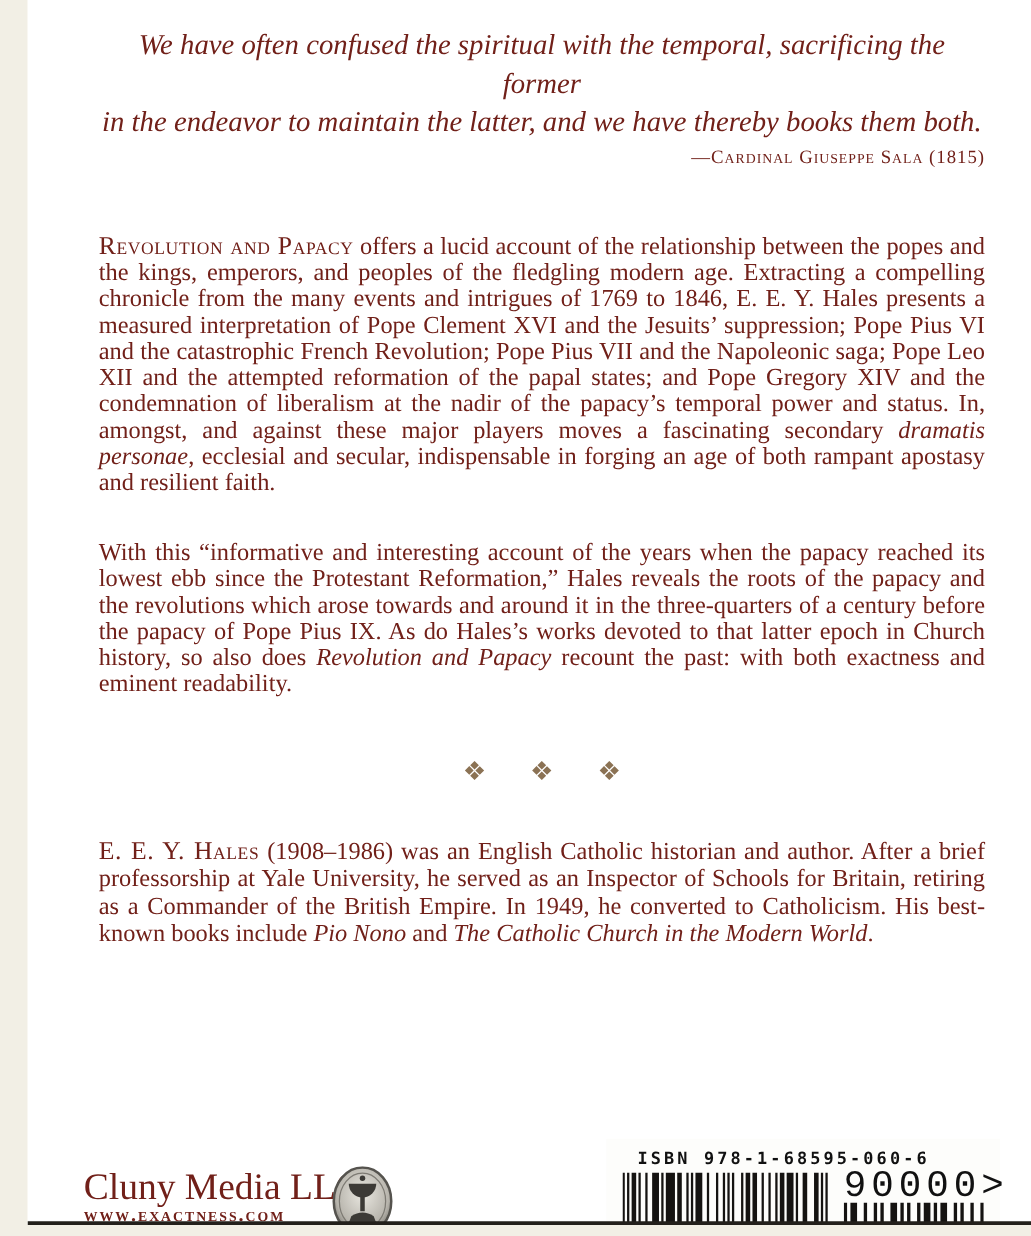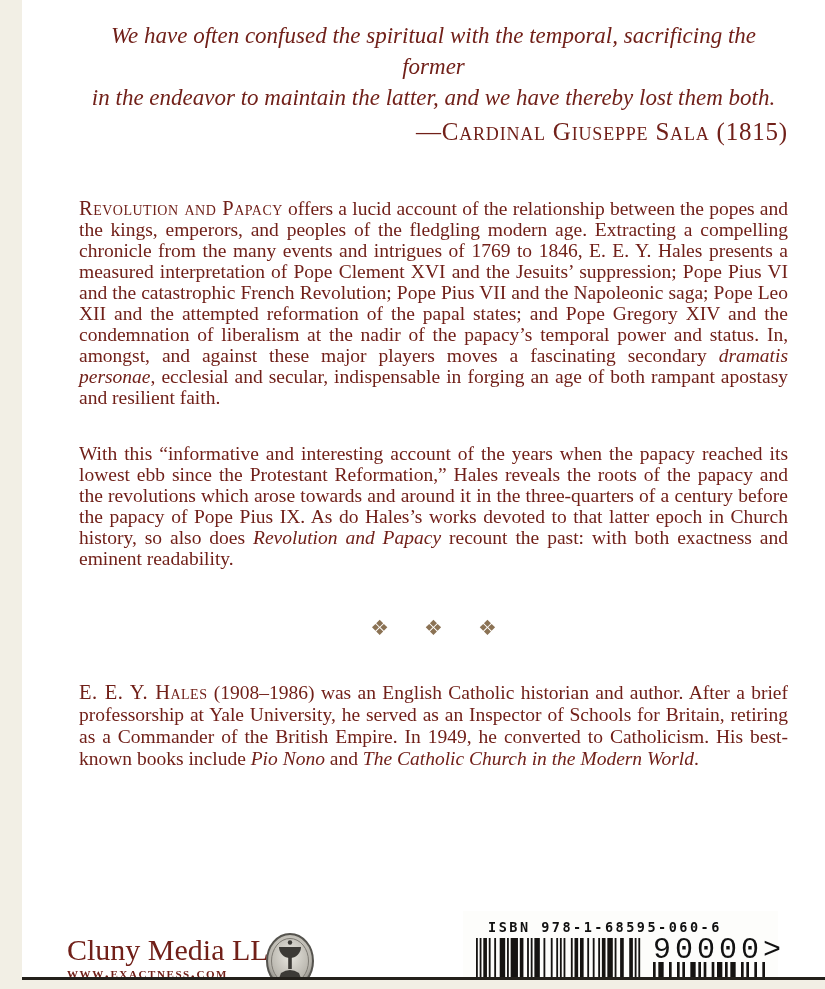--- a/index.html
+++ b/index.html
@@ -38,21 +38,21 @@
   .epigraph-line {
     font-style: italic;
     font-size: 23px;
     line-height: 31px;
     color: #712019;
   }
   .epigraph-attribution {
     margin-top: 5px;
     text-align: right;
     font-variant: small-caps;
-    font-size: 25px;
+    font-size: 15px;
     letter-spacing: 0.8px;
     color: #712019;
   }
   
   .para {
     text-align: justify;
     font-size: 19.5px;
     line-height: 21px;
     color: #712019;
   }
@@ -88,21 +88,21 @@
     font-weight: bold;
     font-size: 16px;
     letter-spacing: 1.6px;
   }
   .logo {
     position: absolute; left: 243px; top: 933px;
     width: 50px; height: 56px; z-index: 2;
   }
   
   .barcode-box {
-    position: absolute; left: 441px; top: 911px;
+    position: absolute; left: 463px; top: 911px;
     width: 315px; height: 78px;
     background: #fdfdfb;
     z-index: 4;
   }
   .isbn-label {
     position: absolute; left: 25px; top: 8px;
     font-family: "DejaVu Sans Mono", monospace;
     font-size: 13.5px; font-weight: bold;
     letter-spacing: 2.5px;
     color: #111;
@@ -121,21 +121,21 @@
 </style>
 </head>
 <body>
 
 <div class="cover">
 
   <div class="content">
 
     <div class="epigraph">
       <div class="epigraph-line">We have often confused the spiritual with the temporal, sacrificing the former</div>
-      <div class="epigraph-line">in the endeavor to maintain the latter, and we have thereby lost them both.</div>
+      <div class="epigraph-line">in the endeavor to maintain the latter, and we have thereby books them both.</div>
       <div class="epigraph-attribution">—Cardinal Giuseppe Sala (1815)</div>
     </div>
 
     <div class="para para-1"><span class="seg-sc">Revolution and Papacy</span><span> offers a lucid account of the relationship between the popes and the kings, emperors, and peoples of the fledgling modern age. Extracting a compelling chronicle from the many events and intrigues of 1769 to 1846, E. E. Y. Hales presents a measured interpretation of Pope Clement XVI and the Jesuits’ suppression; Pope Pius VI and the catastrophic French Revolution; Pope Pius VII and the Napoleonic saga; Pope Leo XII and the attempted reformation of the papal states; and Pope Gregory XIV and the condemnation of liberalism at the nadir of the papacy’s temporal power and status. In, amongst, and against these major players moves a fascinating secondary </span><span class="seg-i">dramatis personae</span><span>, ecclesial and secular, indispensable in forging an age of both rampant apostasy and resilient faith.</span></div>
 
     <div class="para para-2"><span>With this “informative and interesting account of the years when the papacy reached its lowest ebb since the Protestant Reformation,” Hales reveals the roots of the papacy and the revolutions which arose towards and around it in the three-quarters of a century before the papacy of Pope Pius IX. As do Hales’s works devoted to that latter epoch in Church history, so also does </span><span class="seg-i">Revolution and Papacy</span><span> recount the past: with both exactness and eminent readability.</span></div>
 
     <div class="divider">
       <span>❖</span>
       <span>❖</span>

